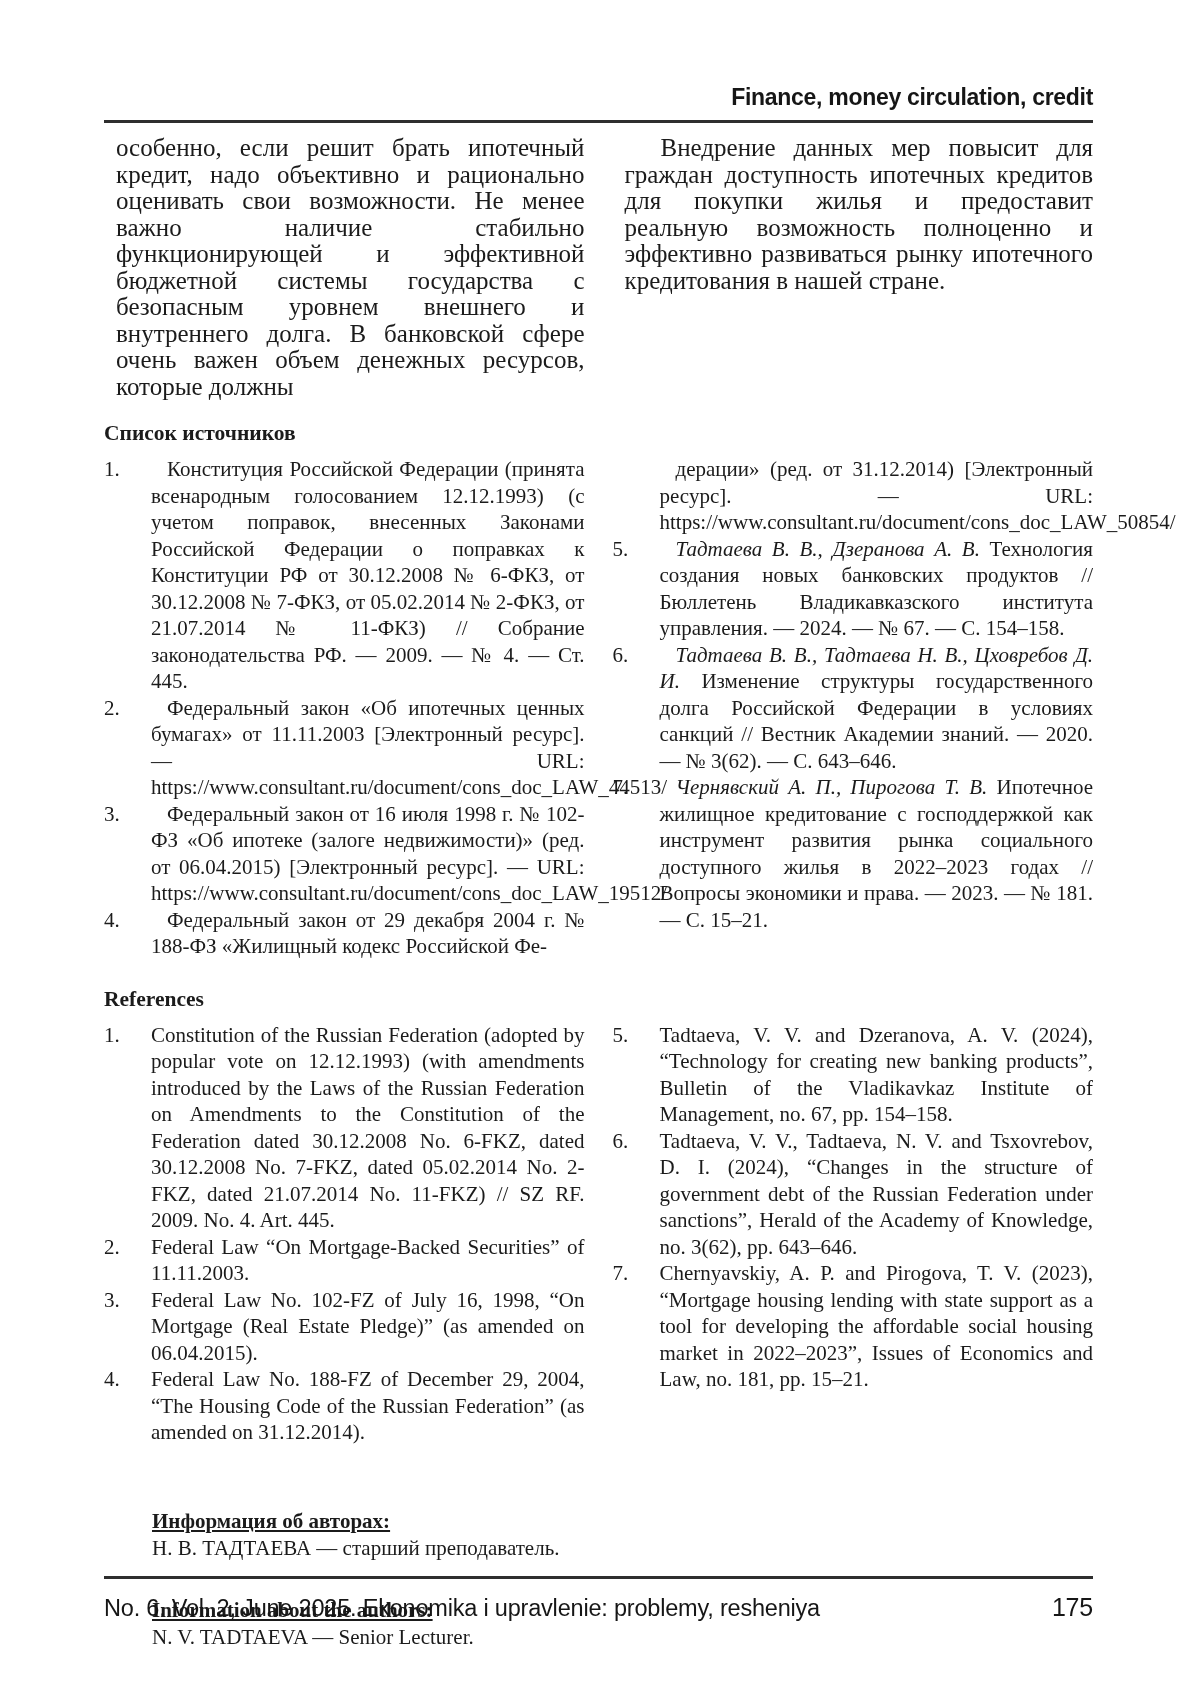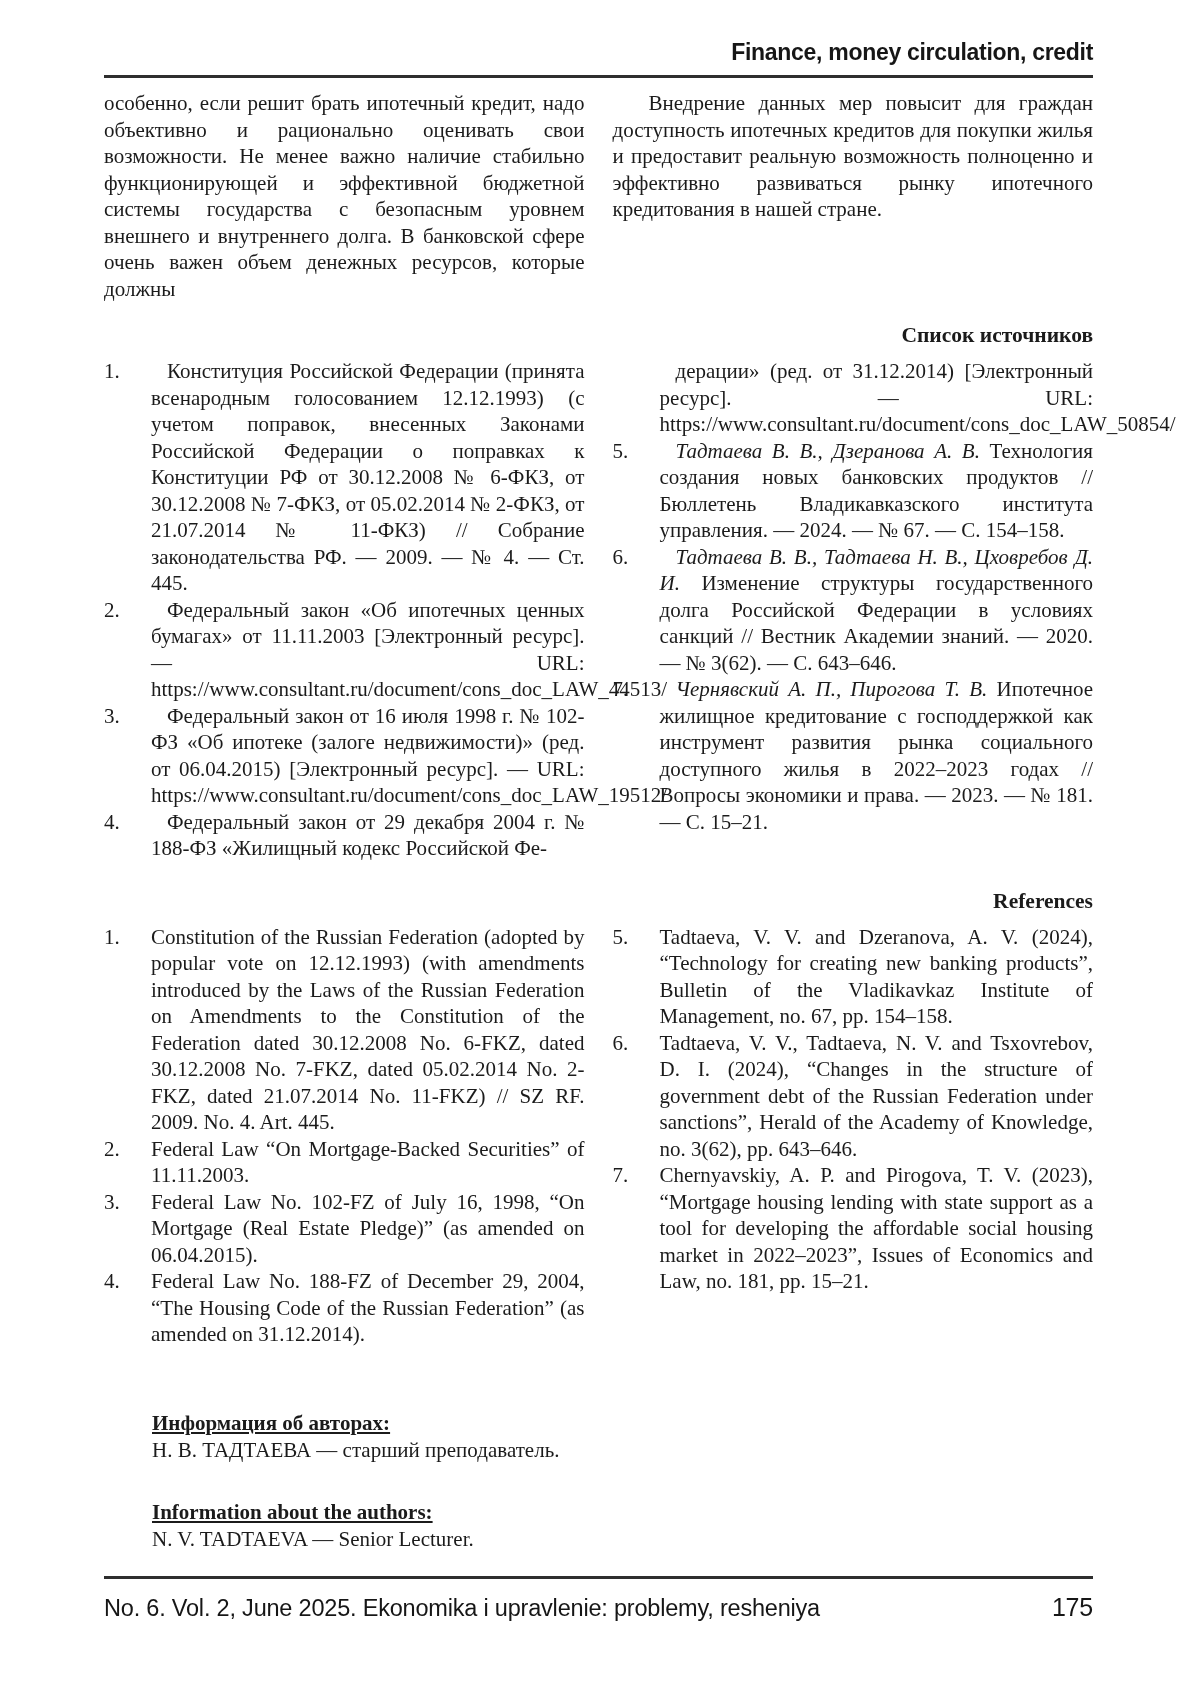--- a/index.html
+++ b/index.html
@@ -10,40 +10,40 @@
     height: 1698px;
     margin: 0 auto;
     background: #ffffff;
     color: #1b1b1b;
     font-family: "Liberation Serif", serif;
     overflow: hidden;
   }
   .mx { margin-left: 104px; margin-right: 107px; }
 
   .running-head {
-    margin-top: 39px;
+    margin-top: 84px;
     text-align: right;
     font-family: "Liberation Sans", sans-serif;
     font-weight: bold;
     font-size: 23px;
     letter-spacing: -0.3px;
     color: #161616;
   }
   .rule-top { border-top: 3px solid #2e2e2e; margin-top: 9px; }
 
   .cols { display: flex; gap: 28px; }
   .col { flex: 1 1 0; min-width: 0; }
 
-  .bodytext { font-size: 21px; line-height: 26.5px; }
+  .bodytext { font-size: 25px; line-height: 26.5px; margin-left: 12px; }
   .just { text-align: justify; }
   .indent { text-indent: 36px; }
   .intro { margin-top: 12px; }
 
   .sec-heading {
-    text-align: right;
+    text-align: left;
     font-weight: bold;
     font-size: 21.5px;
     line-height: 27px;
     margin-top: 20px;
   }
   .reflist { margin-top: 9px; }
   .li { display: flex; font-size: 21px; line-height: 26.5px; }
   .li .n { width: 47px; flex: 0 0 47px; }
   .li .t { flex: 1 1 auto; min-width: 0; text-align: justify; }
   .au { font-style: italic; margin-left: 16px; }

